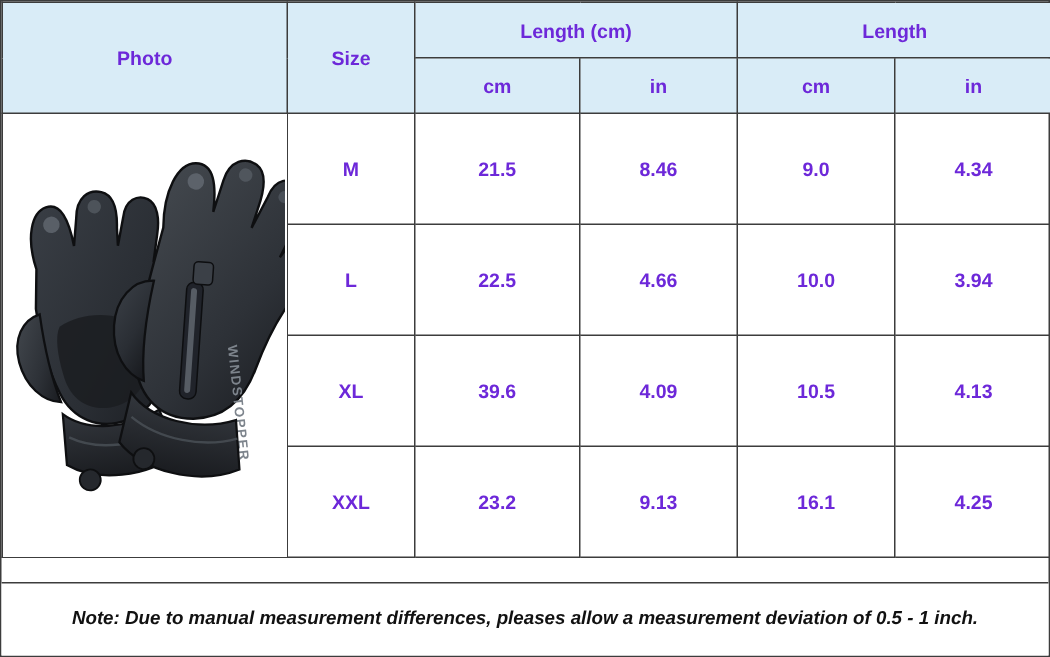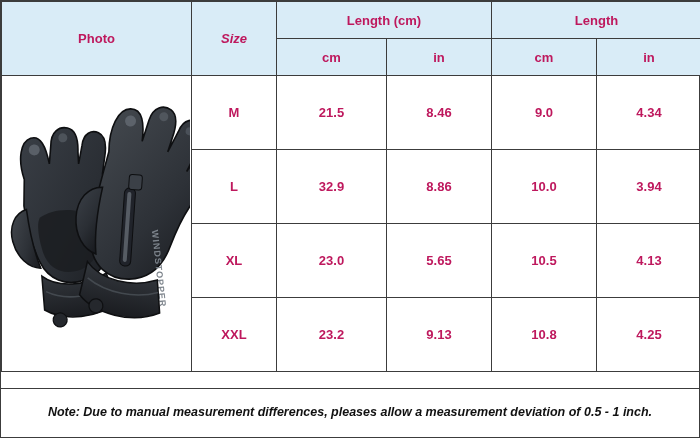--- a/index.html
+++ b/index.html
@@ -27,35 +27,35 @@
     border-collapse: collapse;
     table-layout: fixed;
   }
   table.size-table th,
   table.size-table td {
     border: 1px solid #3c3c3c;
     text-align: center;
     vertical-align: middle;
     font-size: 13px;
     font-weight: bold;
-    color: #be185d;
+    color: #6d28d9;
     padding: 0;
   }
   .hdr-blue {
     background: #d9ecf7;
   }
   .col-photo { width: 190px; }
   .col-size  { width: 85px; }
   .col-lcm   { width: 110px; }
   .col-lin   { width: 105px; }
   .col-wcm   { width: 105px; }
   .col-win   { width: 105px; }
 
   .h-photo { font-size: 15px; }
-  .h-size  { font-size: 14px; font-style: italic; }
+  .h-size  { font-size: 14px; }
   .h-group { font-size: 15px; height: 36px; }
   .h-sub   { font-size: 13px; height: 36px; }
 
   .data-row td { height: 73px; }
   .cell-size { font-size: 14px; font-weight: bold; }
   .cell-num  { font-size: 15px; font-weight: bold; }
 
   .photo-cell {
     padding: 0;
     background: #ffffff;
@@ -199,37 +199,37 @@
           </div>
         </td>
         <td class="cell-size">M</td>
         <td class="cell-num">21.5</td>
         <td class="cell-num">8.46</td>
         <td class="cell-num">9.0</td>
         <td class="cell-num">4.34</td>
       </tr>
       <tr class="data-row">
         <td class="cell-size">L</td>
-        <td class="cell-num">32.9</td>
-        <td class="cell-num">8.86</td>
+        <td class="cell-num">22.5</td>
+        <td class="cell-num">4.66</td>
         <td class="cell-num">10.0</td>
         <td class="cell-num">3.94</td>
       </tr>
       <tr class="data-row">
         <td class="cell-size">XL</td>
-        <td class="cell-num">23.0</td>
-        <td class="cell-num">5.65</td>
+        <td class="cell-num">39.6</td>
+        <td class="cell-num">4.09</td>
         <td class="cell-num">10.5</td>
         <td class="cell-num">4.13</td>
       </tr>
       <tr class="data-row">
         <td class="cell-size">XXL</td>
         <td class="cell-num">23.2</td>
         <td class="cell-num">9.13</td>
-        <td class="cell-num">10.8</td>
+        <td class="cell-num">16.1</td>
         <td class="cell-num">4.25</td>
       </tr>
     </tbody>
   </table>
 
   <div class="note">
     <div class="note-line">Note: Due to manual measurement differences, pleases allow a measurement deviation of 0.5 - 1 inch.</div>
   </div>
 
 </div>

